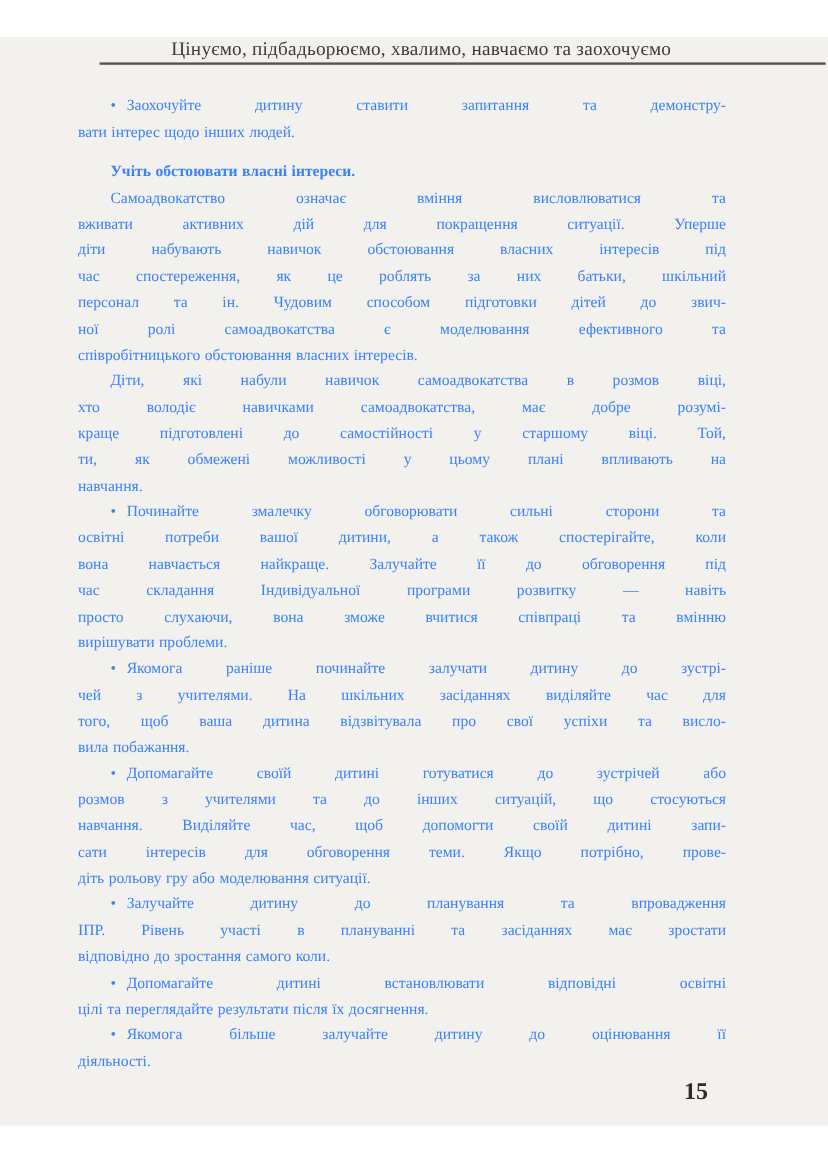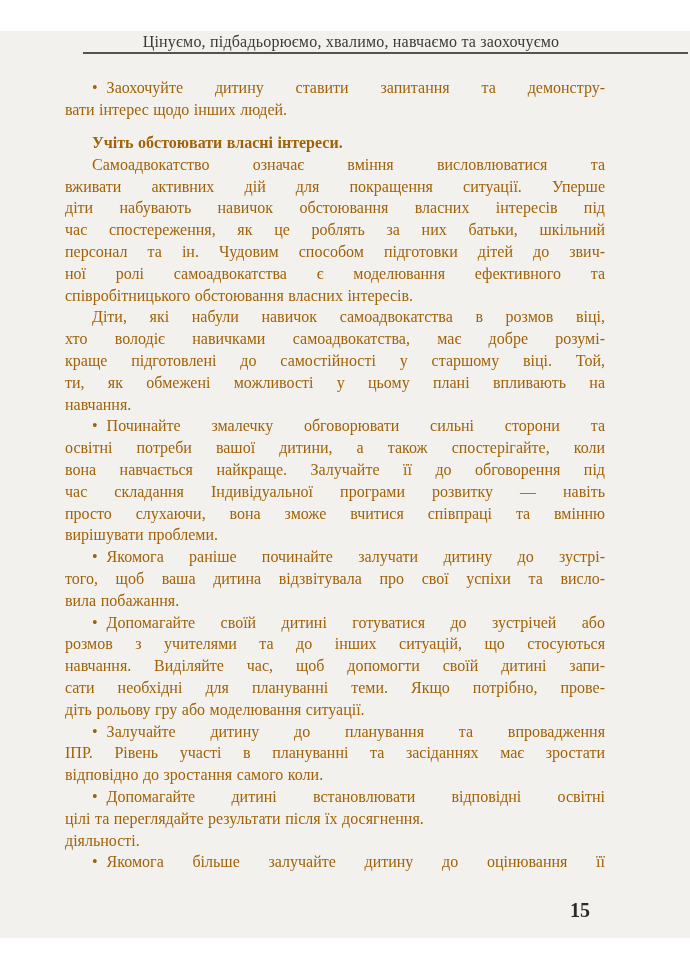--- a/index.html
+++ b/index.html
@@ -16,21 +16,21 @@
     position:absolute; top:32px; left:81px; width:540px;
     text-align:center; font-size:16px; line-height:19px;
     color:#3c3936; letter-spacing:0.2px;
   }
   .head-rule {
     position:absolute; top:52px; left:83px; width:605px; height:2px;
     background:#56534e;
   }
   .page-body {
     position:absolute; left:65px; top:77px; width:540px;
-    font-size:16px; line-height:21.8px; color:#a16207;
+    font-size:13px; line-height:21.8px; color:#3b82f6;
   }
   .block { margin:0; }
   .line {
     text-align:justify; text-align-last:justify;
     word-spacing:0.5px;
   }
   .line.last { text-align-last:left; }
   .paragraph .line.first,
   .bullet .line.first,
   .heading .line { padding-left:27px; }
@@ -78,38 +78,39 @@
     <div class="block bullet">
       <div class="line first"><span class="bullet-mark">•</span>Починайте змалечку обговорювати сильні сторони та</div>
       <div class="line">освітні потреби вашої дитини, а також спостерігайте, коли</div>
       <div class="line">вона навчається найкраще. Залучайте її до обговорення під</div>
       <div class="line">час складання Індивідуальної програми розвитку — навіть</div>
       <div class="line">просто слухаючи, вона зможе вчитися співпраці та вмінню</div>
       <div class="line last">вирішувати проблеми.</div>
     </div>
     <div class="block bullet">
       <div class="line first"><span class="bullet-mark">•</span>Якомога раніше починайте залучати дитину до зустрі-</div>
+      <div class="line">чей з учителями. На шкільних засіданнях виділяйте час для</div>
       <div class="line">того, щоб ваша дитина відзвітувала про свої успіхи та висло-</div>
       <div class="line last">вила побажання.</div>
     </div>
     <div class="block bullet">
       <div class="line first"><span class="bullet-mark">•</span>Допомагайте своїй дитині готуватися до зустрічей або</div>
       <div class="line">розмов з учителями та до інших ситуацій, що стосуються</div>
       <div class="line">навчання. Виділяйте час, щоб допомогти своїй дитині запи-</div>
-      <div class="line">сати необхідні для плануванні теми. Якщо потрібно, прове-</div>
+      <div class="line">сати інтересів для обговорення теми. Якщо потрібно, прове-</div>
       <div class="line last">діть рольову гру або моделювання ситуації.</div>
     </div>
     <div class="block bullet">
       <div class="line first"><span class="bullet-mark">•</span>Залучайте дитину до планування та впровадження</div>
       <div class="line">ІПР. Рівень участі в плануванні та засіданнях має зростати</div>
       <div class="line last">відповідно до зростання самого коли.</div>
     </div>
     <div class="block bullet">
       <div class="line first"><span class="bullet-mark">•</span>Допомагайте дитині встановлювати відповідні освітні</div>
       <div class="line last">цілі та переглядайте результати після їх досягнення.</div>
     </div>
     <div class="block bullet">
+      <div class="line first"><span class="bullet-mark">•</span>Якомога більше залучайте дитину до оцінювання її</div>
       <div class="line last">діяльності.</div>
-      <div class="line first"><span class="bullet-mark">•</span>Якомога більше залучайте дитину до оцінювання її</div>
     </div>
   </div>
 
 <div class="page-number">15</div>
 
 </body></html>

